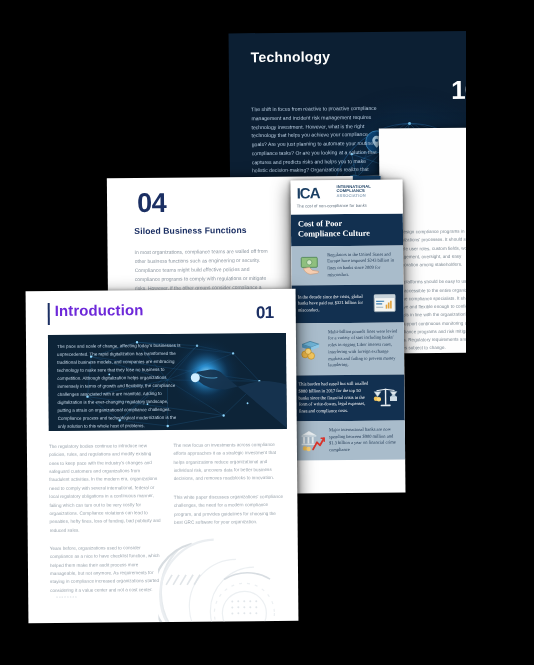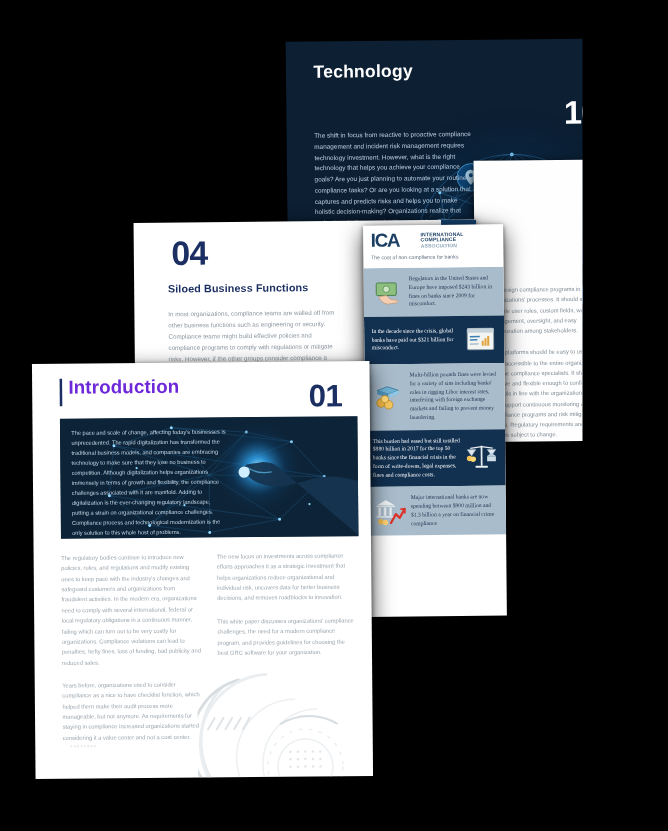--- a/index.html
+++ b/index.html
@@ -38,21 +38,21 @@
            font-size:8.6px;font-weight:bold;letter-spacing:.1px;}
   #page-04 .p4-body{position:absolute;left:27px;top:70px;width:140px;
            color:#8c96a0;font-size:5px;line-height:1.78;}
   #page-04 .p4-edge{position:absolute;right:0;top:0;width:28px;height:100%;
            background:linear-gradient(180deg,#14406b 0%,#14406b 38%,#a9bccb 38%,#a9bccb 100%);}
 
   
   #page-info{left:292px;top:180px;width:112px;height:313px;background:#fff;
            transform:rotate(-0.55deg);transform-origin:50% 50%;}
   .ica-head{position:relative;height:34px;background:#fff;padding:5px 6px 0 6px;box-sizing:border-box;}
-  .ica-logo{display:flex;align-items:center;gap:17px;}
+  .ica-logo{display:flex;gap:17px;}
   .ica-mark{font-size:15px;font-weight:bold;color:#1b3f63;letter-spacing:-1px;
             line-height:1;position:relative;}
   .ica-words{line-height:1.08;}
   .ica-words span{display:block;font-size:4.1px;font-weight:bold;color:#1b3f63;letter-spacing:.1px;}
   .ica-words span.assoc{color:#8fa6bb;}
   .ica-sub{margin-top:3px;font-size:4.1px;color:#5a6b7a;letter-spacing:.05px;}
   .ica-title{background:#123050;color:#fff;padding:5px 7px 6px 7px;}
   .ica-title div{font-family:"Liberation Serif",serif;font-size:8.3px;font-weight:bold;line-height:1.25;}
   .ica-rows{display:flex;flex-direction:column;}
   .ica-row{display:flex;align-items:center;gap:4px;padding:6px 6px;box-sizing:border-box;}
@@ -64,21 +64,21 @@
   .ica-row .art{width:26px;height:26px;flex:0 0 26px;}
   .ica-row.right .txt{text-align:left;}
 
   
   #page-01{left:27px;top:290px;width:270px;height:332px;background:#fff;
            transform:rotate(-0.5deg);transform-origin:50% 50%;}
   #page-01 .p1-bar{position:absolute;left:22px;top:12px;width:2px;height:22px;background:#1b2f63;}
   #page-01 .p1-title{position:absolute;left:29px;top:11px;color:#6d28d9;
            font-size:15px;font-weight:bold;letter-spacing:.1px;}
   #page-01 .p1-num{position:absolute;right:22px;top:14px;color:#1b2f63;
-           font-size:25px;font-weight:bold;letter-spacing:-.5px;}
+           font-size:17px;font-weight:bold;letter-spacing:-.5px;}
   #page-01 .hero{position:absolute;left:22px;top:44px;right:10px;height:96px;
            background:#0d2438;overflow:hidden;}
   #page-01 .hero .htext{position:absolute;left:9px;top:8px;width:125px;
            color:#c4d6e6;font-size:4.5px;line-height:1.78;}
   #page-01 .cols{position:absolute;left:22px;top:152px;right:12px;display:flex;gap:13px;}
   #page-01 .cols .col{width:50%;color:#9aa4ad;font-size:4.6px;line-height:1.82;}
   #page-01 .cols .col p{margin:0 0 10px 0;}
   #page-01 .tick{position:absolute;left:28px;bottom:24px;font-size:3.4px;
            color:#cfd6dc;letter-spacing:1px;}
   .swoosh-art{position:absolute;right:-10px;bottom:-34px;width:150px;height:150px;opacity:.55;}
@@ -212,20 +212,24 @@
         <div class="ica-mark">ICA</div>
         <div class="ica-words">
           <span>INTERNATIONAL</span>
           <span>COMPLIANCE</span>
           <span class="assoc">ASSOCIATION</span>
         </div>
       </div>
       <div class="ica-sub">The cost of non-compliance for banks</div>
     </div>
 
+    <div class="ica-title">
+      <div>Cost of Poor</div>
+      <div>Compliance Culture</div>
+    </div>
 
     <div class="ica-rows">
 
       <div class="ica-row steel">
         <div class="art">
           <svg viewBox="0 0 26 26" width="26" height="26">
             <rect x="4" y="5" width="16" height="10" rx="1" fill="#8fbf7e" stroke="#3f7a44" stroke-width=".7"></rect>
             <circle cx="12" cy="10" r="2.6" fill="#cfe6c4" stroke="#3f7a44" stroke-width=".5"></circle>
             <path d="M6 16 q2 5 7 6 l7 -1 q2 -1 1 -2 l-6 -1 l-3 -3 z" fill="#f5cdb0" stroke="#c79a78" stroke-width=".6"></path>
           </svg>

